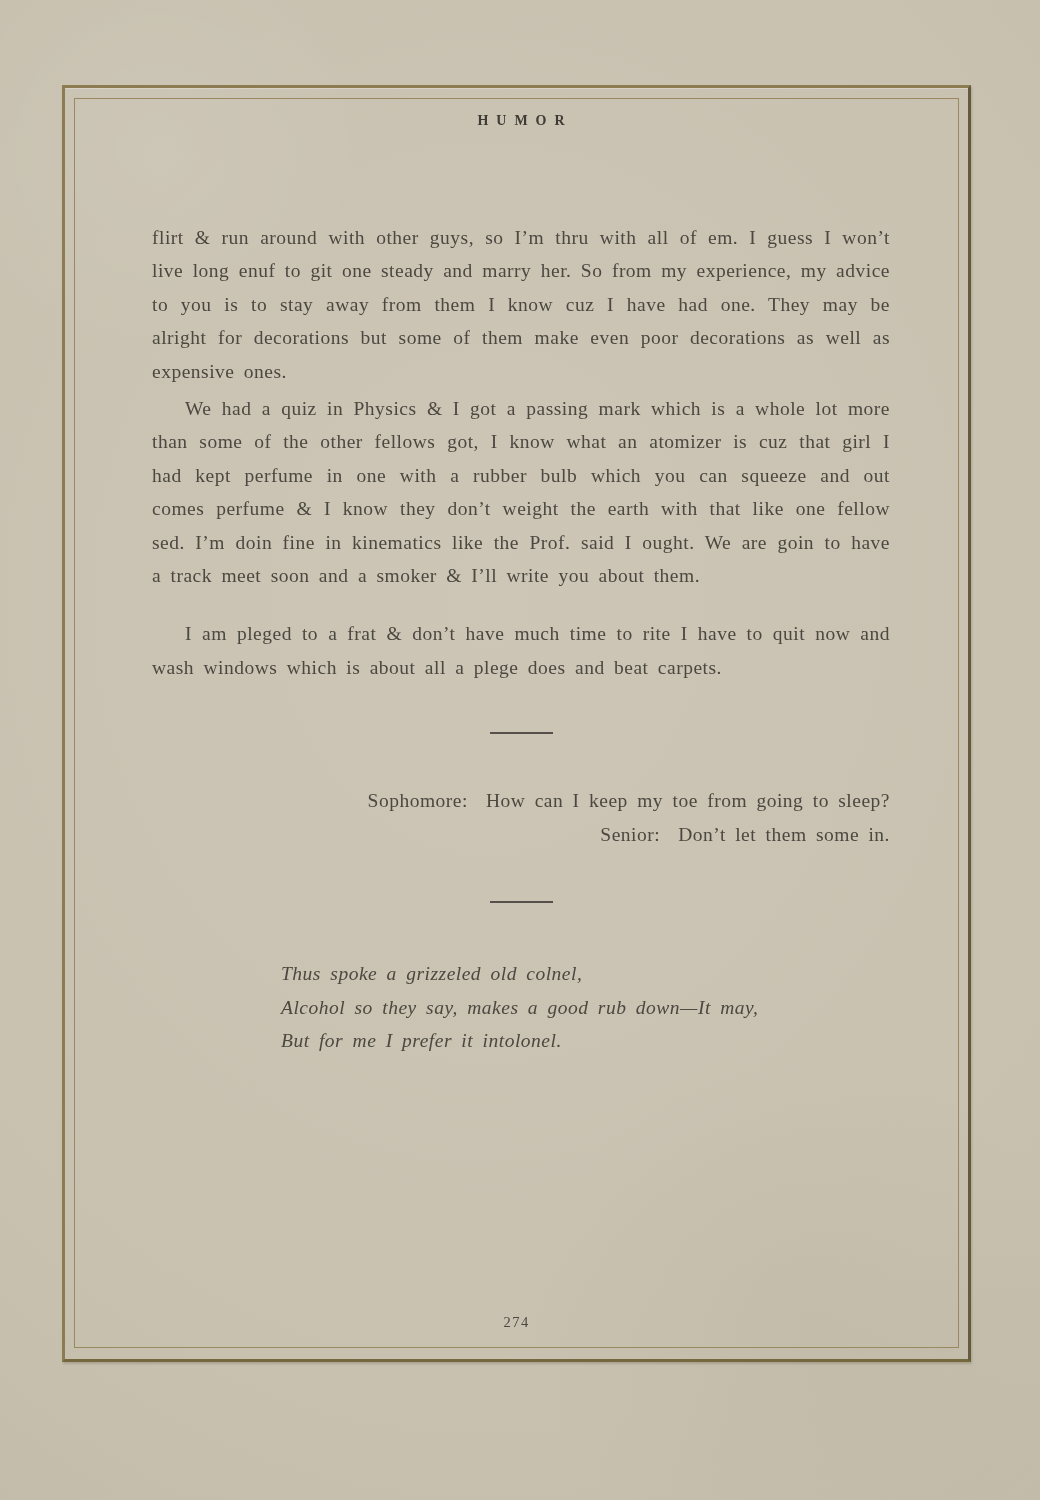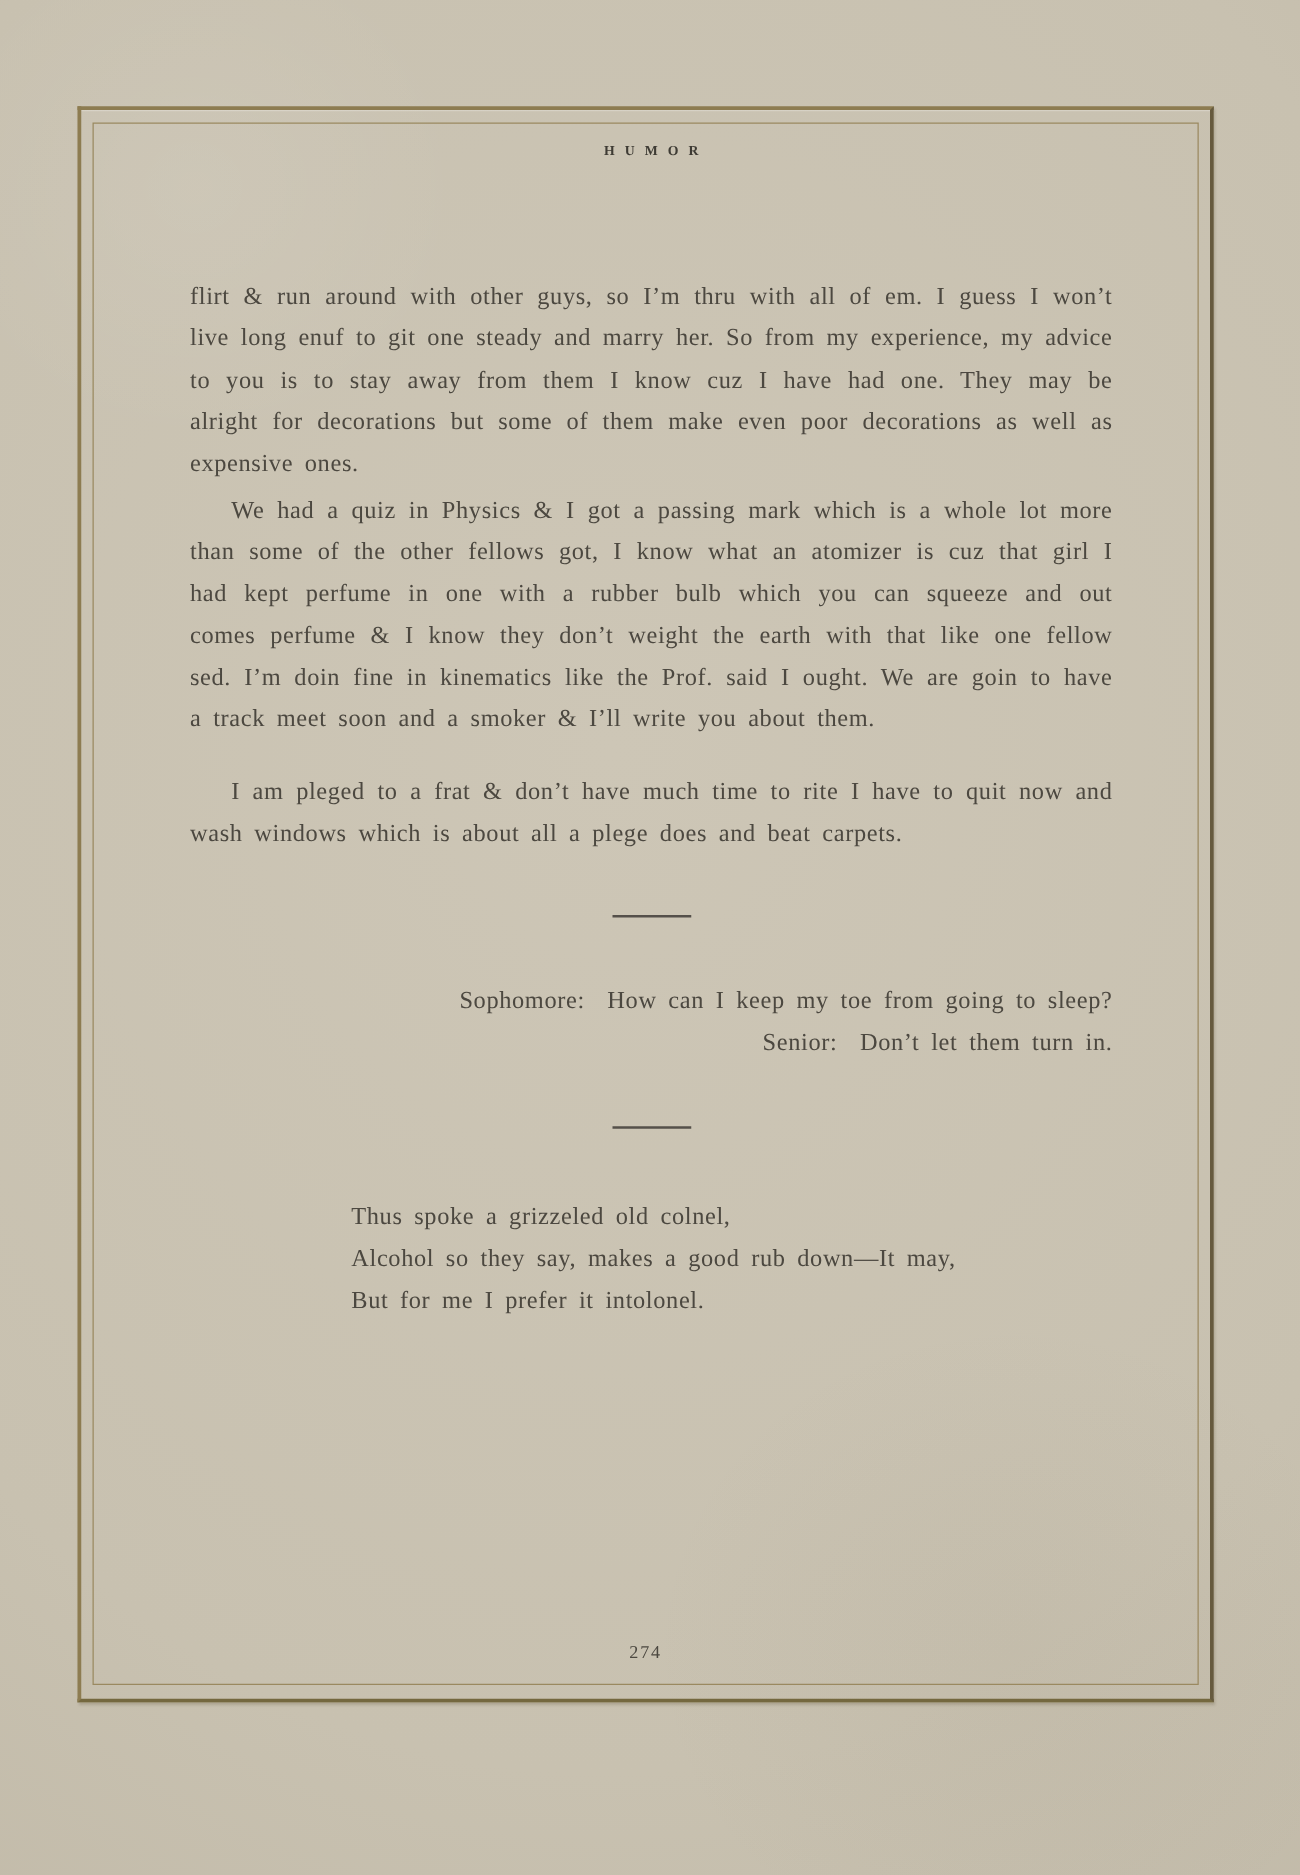--- a/index.html
+++ b/index.html
@@ -40,21 +40,21 @@
     position: absolute;
     left: 0; top: 0; right: 0; bottom: 0;
     padding: 13px 68px 0 77px;
     font-size: 19.5px;
     letter-spacing: 0.5px;
     word-spacing: 4px;
     line-height: 33.4px;
   }
   .header {
     text-align: center;
-    font-size: 11px;
+    font-size: 14px;
     font-weight: 700;
     letter-spacing: 8px;
     padding-left: 8px; 
     color: var(--ink-dark);
     line-height: 18px;
   }
   .para { text-align: justify; }
   .para-1 { margin-top: 91px; }
   .para-2 { margin-top: 4px; text-indent: 33px; }
   .para-3 { margin-top: 25px; text-indent: 33px; }
@@ -62,21 +62,21 @@
   .smallcaps { font-variant: small-caps; letter-spacing: 1.2px; }
   .divider {
     width: 63px;
     margin-left: auto; margin-right: auto;
     border-top: 2px solid var(--divider);
   }
   .divider-1 { margin-top: 48px; }
   .divider-2 { margin-top: 50px; }
   .joke { margin-top: 50px; padding-left: 36px; text-align: right; }
   .joke .speaker { margin-right: 18px; }
-  .poem { margin-top: 54px; padding-left: 129px; }
+  .poem { margin-top: 54px; padding-left: 129px; font-style: italic; }
   .page-number {
     position: absolute;
     left: 0; right: 0; bottom: 16px;
     text-align: center;
     font-size: 14.5px;
     letter-spacing: 1.5px;
     line-height: 18px;
     color: var(--ink);
   }
   
@@ -104,21 +104,21 @@
       <p class="para para-3">I am pleged to a frat &amp; don’t have much time to rite I have to quit now and wash windows which is about all a plege does and beat carpets.</p>
 
 
       <div class="divider divider-1"></div>
 
       <div class="joke">
         <div class="joke-line">
           <span class="speaker">Sophomore:</span><span class="joke-text">How can I keep my toe from going to sleep?</span>
         </div>
         <div class="joke-line">
-          <span class="speaker">Senior:</span><span class="joke-text">Don’t let them turn in.</span>
+          <span class="speaker">Senior:</span><span class="joke-text">Don’t let them some in.</span>
         </div>
       </div>
 
       <div class="divider divider-2"></div>
 
       <div class="poem">
         <div class="poem-line">Thus spoke a grizzeled old colnel,</div>
         <div class="poem-line">Alcohol so they say, makes a good rub down—It may,</div>
         <div class="poem-line">But for me I prefer it intolonel.</div>
       </div>

